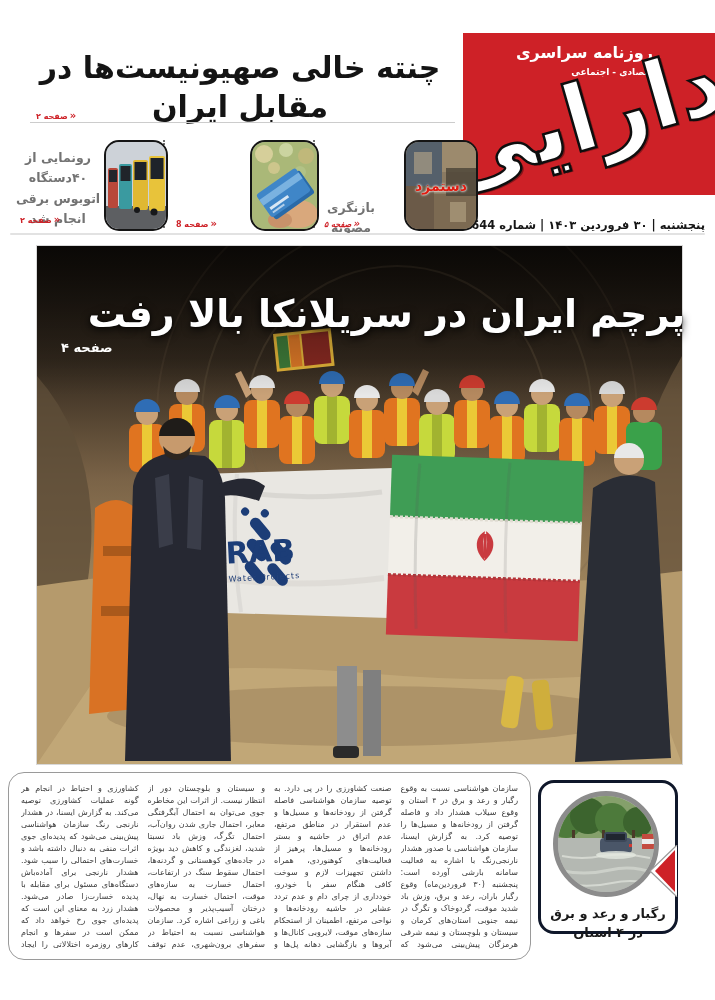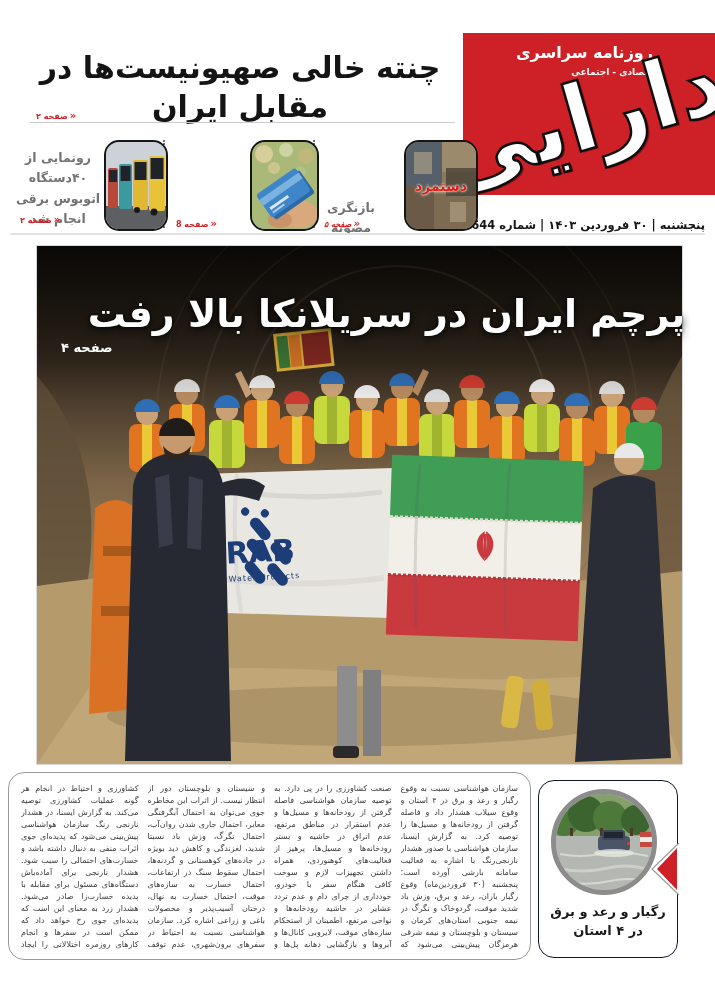--- a/index.html
+++ b/index.html
@@ -31,22 +31,22 @@
   
   .main-photo{position:absolute;top:245px;left:36px;width:645px;height:518px;border:1px solid #d8d8d8;}
   .main-headline{position:absolute;top:46px;left:0;width:100%;text-align:center;color:#fff;
       font-size:38px;font-weight:bold;text-shadow:0 2px 8px rgba(0,0,0,.9),0 0 2px rgba(0,0,0,.8);margin-left:27px;}
   .main-pref{position:absolute;top:94px;left:24px;color:#fff;font-size:13px;font-weight:bold;}
   
   .bottom-text-box{position:absolute;top:772px;left:8px;width:523px;height:188px;
       border:1px solid #9a9a9a;border-radius:16px;box-sizing:border-box;}
   .cols{position:absolute;inset:10px 12px;display:flex;gap:9px;overflow:hidden;}
   .col{flex:1 1 0;font-size:8px;line-height:1.5;text-align:justify;color:#3b3b3b;overflow:hidden;}
-  .photo-box{position:absolute;top:780px;left:538px;width:140px;height:178px;
-      border:1px solid #0f172a;border-radius:16px;box-sizing:border-box;}
+  .photo-box{position:absolute;top:780px;left:538px;width:140px;height:154px;
+      border:3px solid #0f172a;border-radius:16px;box-sizing:border-box;}
   .circle-photo{position:absolute;top:8px;left:12px;width:106px;height:106px;border-radius:50%;
       border:5px solid #8c8c8c;overflow:hidden;box-sizing:border-box;background:#b7bab6;}
   .weather-caption{position:absolute;top:122px;left:0;width:100%;text-align:center;
       font-size:13px;font-weight:bold;color:#1a1a1a;line-height:1.45;}
   .notch{position:absolute;top:62px;right:-3px;width:32px;height:52px;}
 </style>
 </head>
 <body>
 
 <div id="page">

